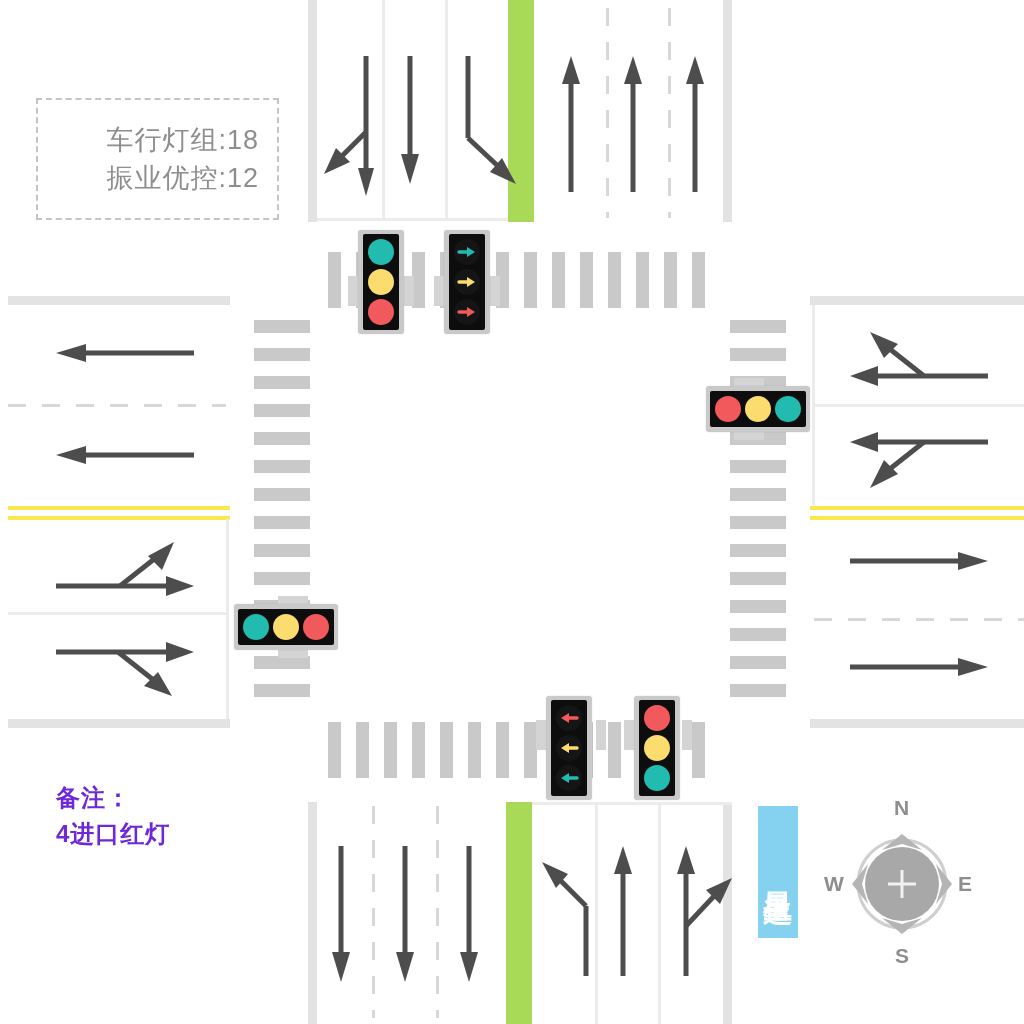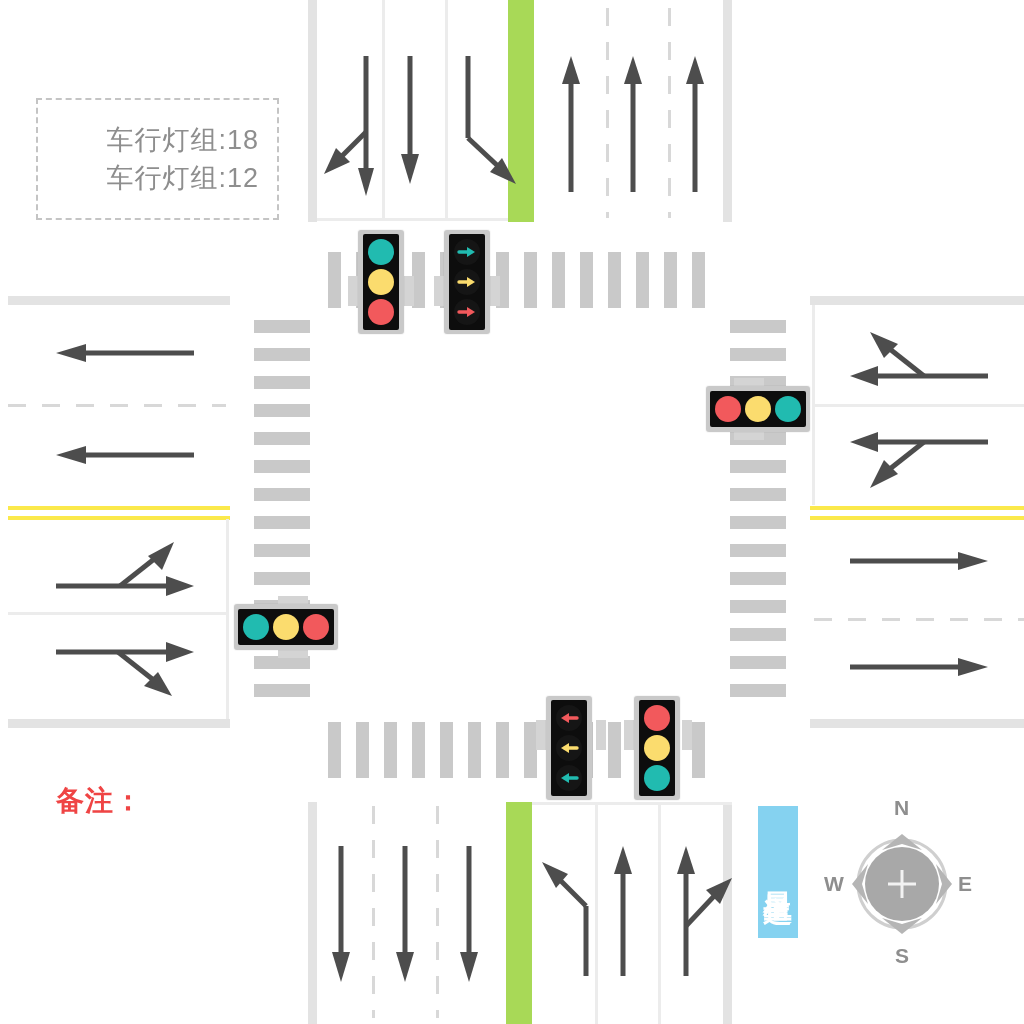--- a/index.html
+++ b/index.html
@@ -59,21 +59,21 @@
   .legend-line{font-size:27px;color:#8e8e8e;line-height:1.42;letter-spacing:1px;}
 
   
   .plate{position:absolute;background:#85d2f0;color:#ffffff;font-weight:bold;
          display:flex;align-items:center;justify-content:center;}
   .plate-h{left:812px;top:234px;width:131px;height:40px;font-size:29px;letter-spacing:3px;}
   .plate-v{left:750px;top:806px;width:40px;height:132px;font-size:29px;
            writing-mode:vertical-rl;letter-spacing:3px;}
 
   
-  .note{position:absolute;left:48px;top:780px;color:#ef4444;font-size:28px;
+  .note{position:absolute;left:48px;top:780px;color:#6d28d9;font-size:24px;
         font-weight:bold;line-height:1.52;letter-spacing:1px;}
 
   
   .compass{position:absolute;left:818px;top:808px;width:152px;height:152px;}
   .compass-label{position:absolute;font-size:21px;font-weight:bold;color:#8e8e8e;}
 </style>
 </head>
 <body>
 
 <div id="stage">
@@ -395,27 +395,28 @@
   <div class="tl tl-v" style="left:626px;top:696px;">
     <div class="tl-inner">
       <div class="lamp lamp-red" style="left:5px;top:5px;"></div>
       <div class="lamp lamp-yel" style="left:5px;top:35px;"></div>
       <div class="lamp lamp-grn" style="left:5px;top:65px;"></div>
     </div>
   </div>
 
   <div class="legend">
     <div class="legend-line">车行灯组:18</div>
-    <div class="legend-line">车行灯组:12</div>
+    <div class="legend-line">振业优控:12</div>
   </div>
 
   <div class="plate plate-v">星星道</div>
 
   <div class="note">
     <div>备注：</div>
+    <div>4进口红灯</div>
   </div>
 
   <div class="compass">
     <svg width="152" height="152" viewBox="0 0 152 152">
 
       <circle cx="76" cy="76" r="44" fill="none" stroke="#cfcfcf" stroke-width="3"></circle>
       <circle cx="76" cy="76" r="37" fill="#a8a8a8"></circle>
 
       <line x1="76" y1="62" x2="76" y2="90" stroke="#f2f2f2" stroke-width="3"></line>
       <line x1="62" y1="76" x2="90" y2="76" stroke="#f2f2f2" stroke-width="3"></line>

